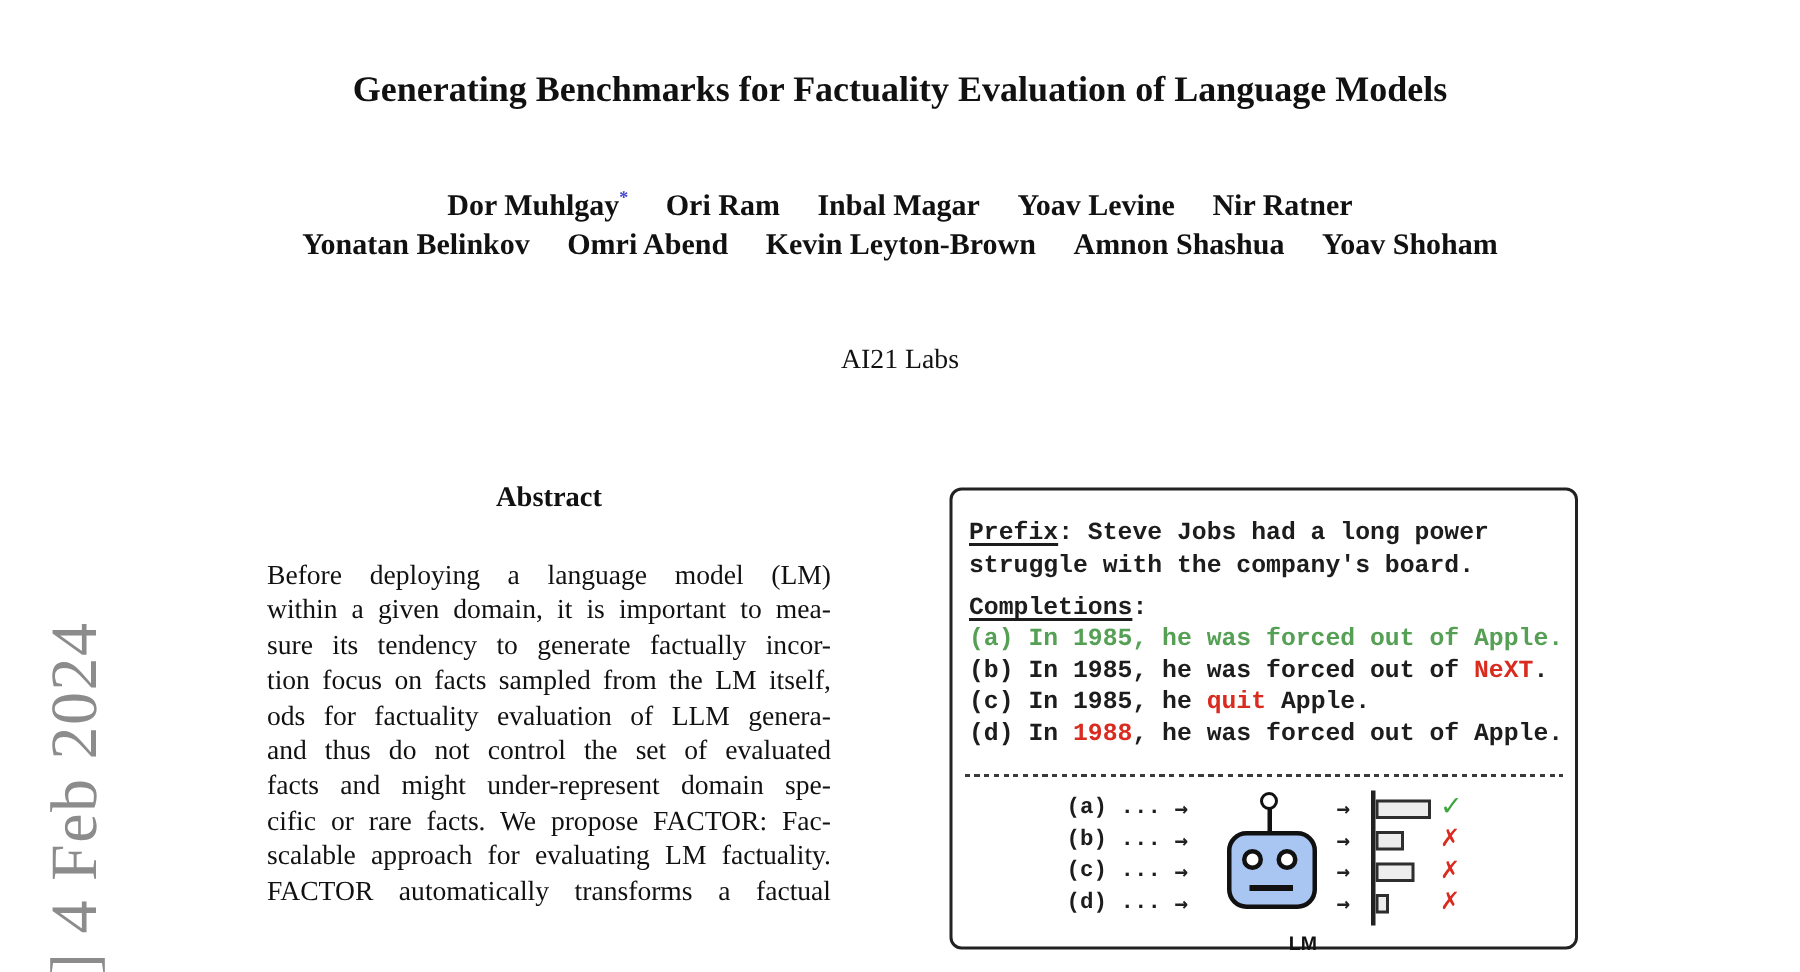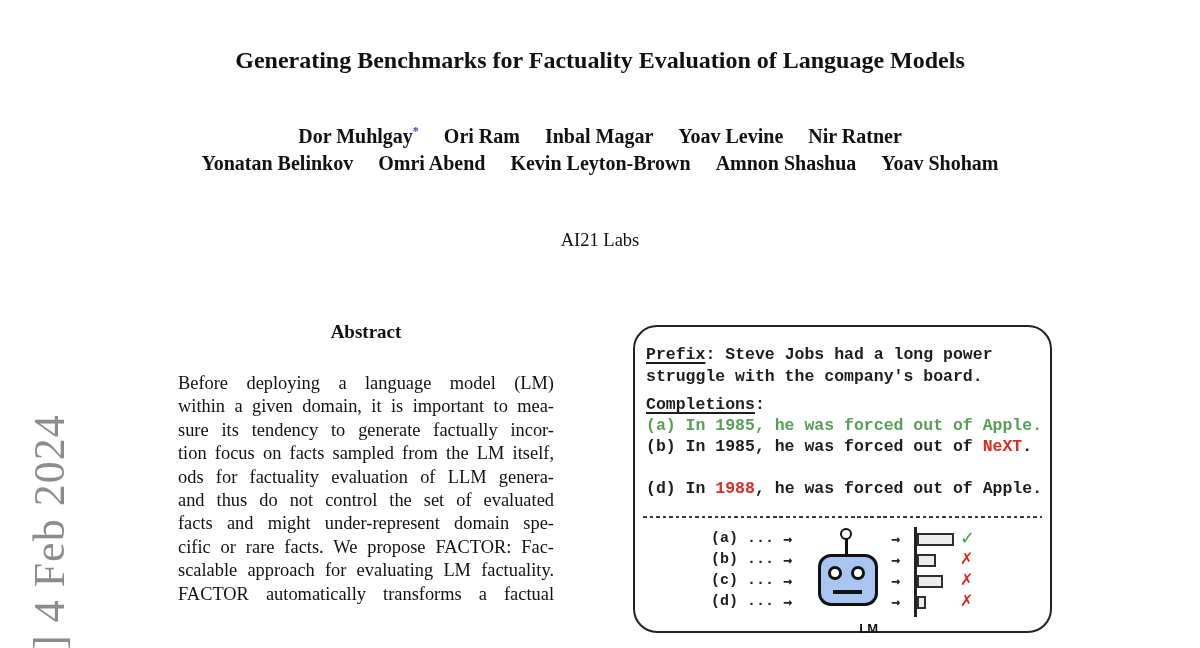--- a/index.html
+++ b/index.html
@@ -23,21 +23,21 @@
   .a1 { top:124px; } .a2 { top:152px; }
   sup.fmark { color:var(--author-mark-blue); font-size:12px; }
   .affil { position:absolute; top:198px; left:0; width:1200px; text-align:center; font-size:18.5px;margin-top:32px; }
   
   .abs-head { position:absolute; top:321px; left:178px; width:376px; text-align:center;
               font-weight:bold; font-size:19px; }
   .abs-body { position:absolute; top:372px; left:178px; width:376px; font-size:18.4px; }
   .abs-line { height:23.4px; line-height:23.4px; text-align:justify; text-align-last:justify; }
   
   .figbox { position:absolute; left:633px; top:325px; width:419px; height:308px;
-            border:2px solid #222; border-radius:24px; background:#fff; box-sizing:border-box; }
+            border:2px solid #222; border-radius:8px; background:#fff; box-sizing:border-box; }
   .mono { font-family:"Liberation Mono", monospace; font-weight:bold; color:#1d1d1d; }
   .fl { position:absolute; left:11px; white-space:pre; font-size:16.5px; }
   .ul { text-decoration:underline; text-underline-offset:3px; text-decoration-thickness:1.5px; }
   .green { color:var(--correct-green); }
   .red { color:var(--error-red); }
   .t-p1 { top:18px; } .t-p2 { top:40px; } .t-cl { top:68px; }
   .t-a { top:89px; } .t-b { top:110px; } .t-c { top:131px; } .t-d { top:152px; }
   .dash { position:absolute; left:8px; right:8px; top:189px; height:2px;
           background:repeating-linear-gradient(90deg,#3a3a3a 0 3.5px, transparent 3.5px 6.5px); }
   
@@ -105,20 +105,21 @@
   <div class="abs-line">FACTOR automatically transforms a factual</div>
 </div>
 
 <div class="figbox">
   <div class="fl mono t-p1"><span class="ul">Prefix</span><span>: Steve Jobs had a long power</span></div>
   <div class="fl mono t-p2">struggle with the company's board.</div>
   <div class="fl mono t-cl"><span class="ul">Completions</span><span>:</span></div>
 
   <div class="fl mono t-a green">(a) In 1985, he was forced out of Apple.</div>
   <div class="fl mono t-b"><span>(b) In 1985, he was forced out of </span><span class="red">NeXT</span><span>.</span></div>
+  <div class="fl mono t-c"><span>(c) In 1985, he </span><span class="red">quit</span><span> Apple.</span></div>
   <div class="fl mono t-d"><span>(d) In </span><span class="red">1988</span><span>, he was forced out of Apple.</span></div>
 
   <div class="dash"></div>
 
   <div class="drow-label mono r0">(a) ...</div>
   <div class="drow-label mono r1">(b) ...</div>
   <div class="drow-label mono r2">(c) ...</div>
   <div class="drow-label mono r3">(d) ...</div>
 
   <div class="arrow ar1 r0">→</div>

